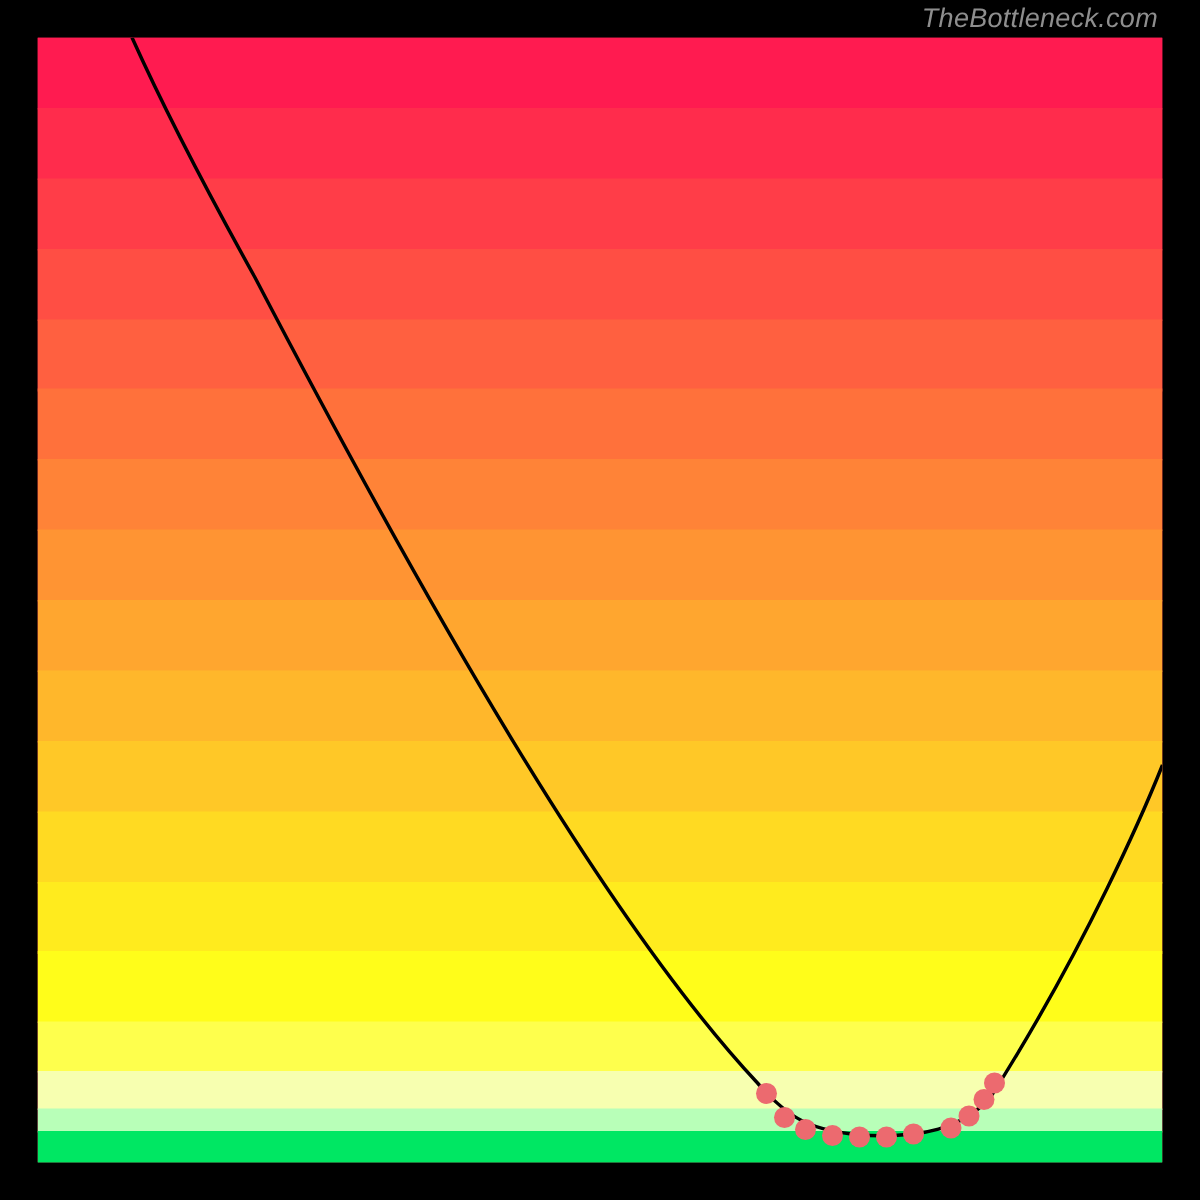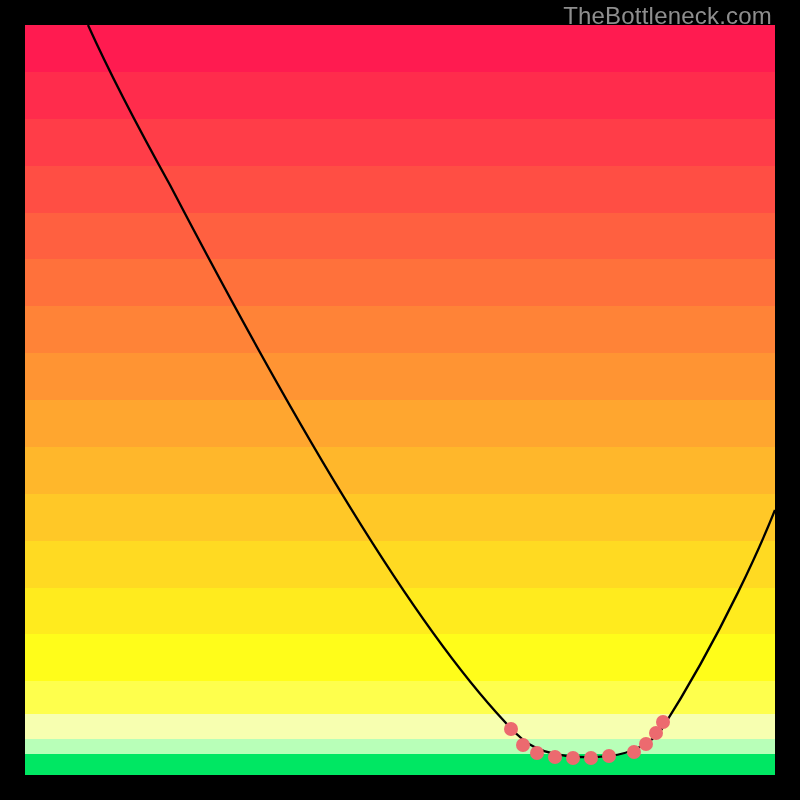--- a/index.html
+++ b/index.html
@@ -39,23 +39,24 @@
   .band {
     position: absolute;
     left: 0;
     width: 100%;
   }
   .attrib {
     position: absolute;
     top: 2px;
     right: 28px;
     color: #8e8e8e;
-    font-size: 24px;
+    font-size: 18px;
     font-weight: 500;
     letter-spacing: 0.2px;
+    font-style: italic;
   }
   svg.curve {
     position: absolute;
     left: 0;
     top: 0;
     width: 100%;
     height: 100%;
   }
 </style>
 </head>

